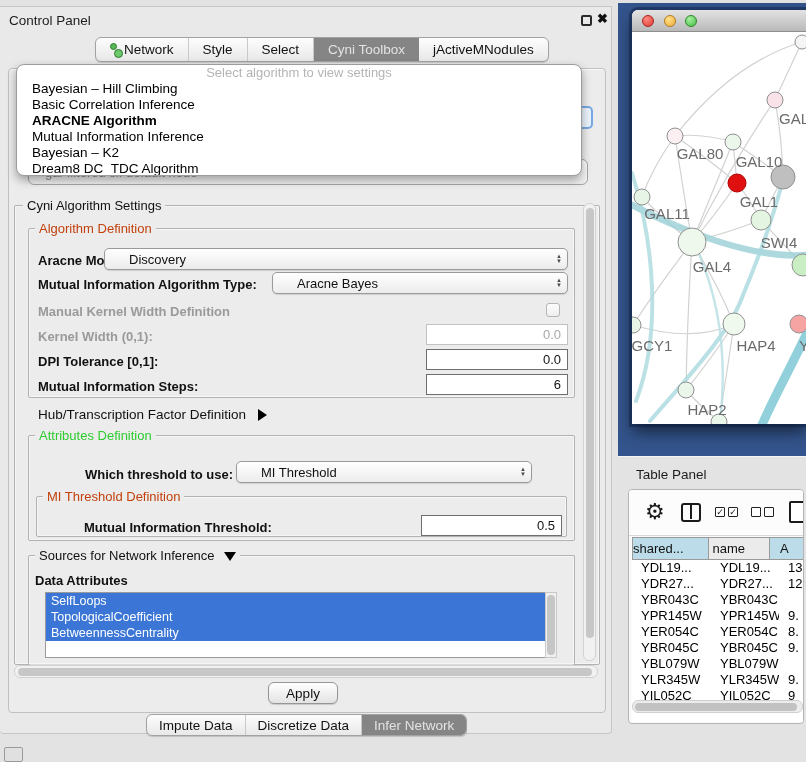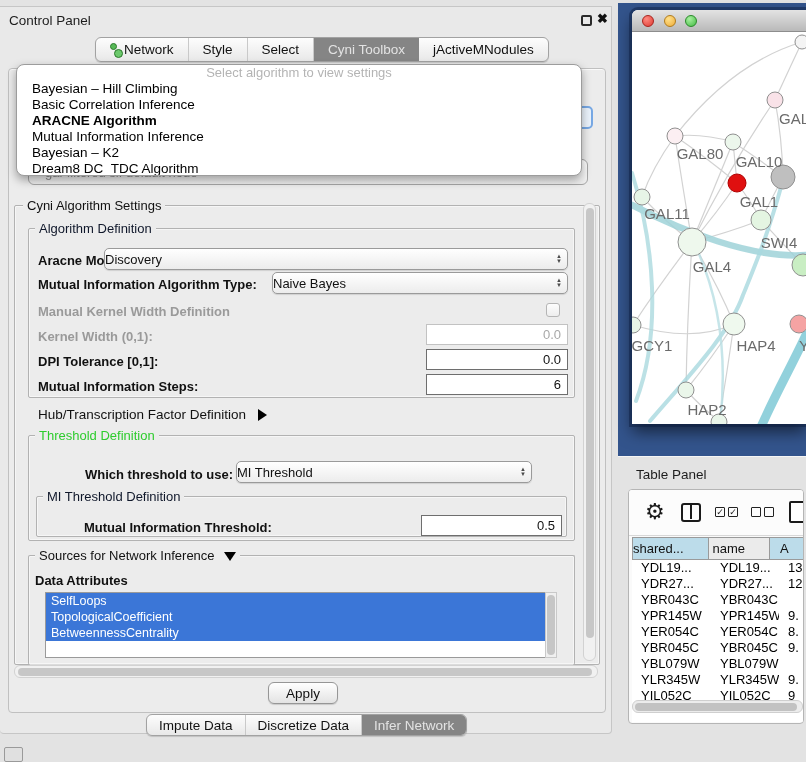--- a/index.html
+++ b/index.html
@@ -43,29 +43,29 @@
   
   .popup { position:absolute; left:16px; top:57px; width:566px; height:112px; background:#fff;
     border:1px solid #9c9c9c; border-radius:8px; box-shadow:0 4px 10px rgba(0,0,0,.35); z-index:40; overflow:hidden; }
   .popup-prompt { height:16px; line-height:16px; text-align:center; font-size:13px; color:#b4b4b4; }
   .popup-item { height:16px; line-height:16px; padding-left:15px; font-size:13.5px; color:#000; }
   .popup-item.bold { font-weight:bold; }
 
   
   .group { position:absolute; border:1px solid #b2b2b2; border-radius:2px; box-shadow:inset 0 0 0 1px rgba(255,255,255,.55); }
   .gtitle { position:absolute; top:-8px; left:6px; background:#ececec; padding:0 4px; font-size:13px; color:#111; white-space:nowrap; }
-  .gtitle.blue { color:#0f172a; }
+  .gtitle.blue { color:#c2410c; }
   .gtitle.green { color:#2ecc2e; }
 
   .lbl { position:absolute; font-size:13px; color:#111; white-space:nowrap; }
   .lbl.b { font-weight:bold; }
   .lbl.dis { color:#9a9a9a; font-weight:bold; }
 
   .combo { position:absolute; border:1px solid #9a9a9a; border-radius:5px; background:linear-gradient(#ffffff,#ececec);
-    display:flex; align-items:center; font-size:13px; color:#111; padding-left:0;
+    display:flex; align-items:center; font-size:13px; color:#111; padding-left:24px;
     box-shadow:0 1px 1px rgba(0,0,0,.12); }
   .combo .arrows { position:absolute; right:5px; top:0; bottom:0; display:flex; flex-direction:column;
     justify-content:center; color:#4a4a4a; font-size:6px; line-height:5px; letter-spacing:0; }
 
   .field { position:absolute; background:#fff; font-size:13px; color:#111; text-align:right; padding-right:6px;
     border:1px solid #6e6e6e; font-family:"Liberation Sans",sans-serif; }
   .field.dis { border:1px solid #c2c2c2; color:#a8a8a8; }
 
   .checkbox { position:absolute; width:14px; height:14px; border:1px solid #b5b5b5; border-radius:3px;
     background:linear-gradient(#fdfdfd,#eee); }
@@ -193,21 +193,21 @@
     </div>
 
     <span class="lbl b" style="left:38px; top:246px;">Aracne Mode:</span>
     <div class="combo" style="left:104px; top:241px; width:464px; height:22px;">
       <span>Discovery</span>
       <span class="arrows">▲<br>▼</span>
     </div>
 
     <span class="lbl b" style="left:38px; top:270px;">Mutual Information Algorithm Type:</span>
     <div class="combo" style="left:272px; top:265px; width:296px; height:22px;">
-      <span>Naive Bayes</span>
+      <span>Aracne Bayes</span>
       <span class="arrows">▲<br>▼</span>
     </div>
 
     <span class="lbl dis" style="left:38px; top:297px;">Manual Kernel Width Definition</span>
     <div class="checkbox" style="left:546px; top:296px;"></div>
 
     <span class="lbl dis" style="left:38px; top:322px;">Kernel Width (0,1):</span>
     <input class="field dis" style="left: 426px; top: 317px; width: 142px; height: 21px;" readonly="" value="0.0">
 
     <span class="lbl b" style="left:38px; top:347px;">DPI Tolerance [0,1]:</span>
@@ -215,21 +215,21 @@
 
     <span class="lbl b" style="left:38px; top:372px;">Mutual Information Steps:</span>
     <input class="field" style="left: 426px; top: 367px; width: 142px; height: 21px;" value="6">
 
     <span class="lbl" style="left:38px; top:400px; font-size:13.5px;">
       <span>Hub/Transcription Factor Definition</span>
       <span class="tri-right"></span>
     </span>
 
     <div class="group" style="left:28px; top:428px; width:547px; height:106px;">
-      <span class="gtitle green">Threshold Definition</span>
+      <span class="gtitle green">Attributes Definition</span>
     </div>
 
     <span class="lbl b" style="left:85px; top:460px;">Which threshold to use:</span>
     <div class="combo" style="left:236px; top:454px; width:296px; height:22px;">
       <span>MI Threshold</span>
       <span class="arrows">▲<br>▼</span>
     </div>
 
     <div class="group" style="left:36px; top:489px; width:531px; height:41px;">
       <span class="gtitle blue">MI Threshold Definition</span>

